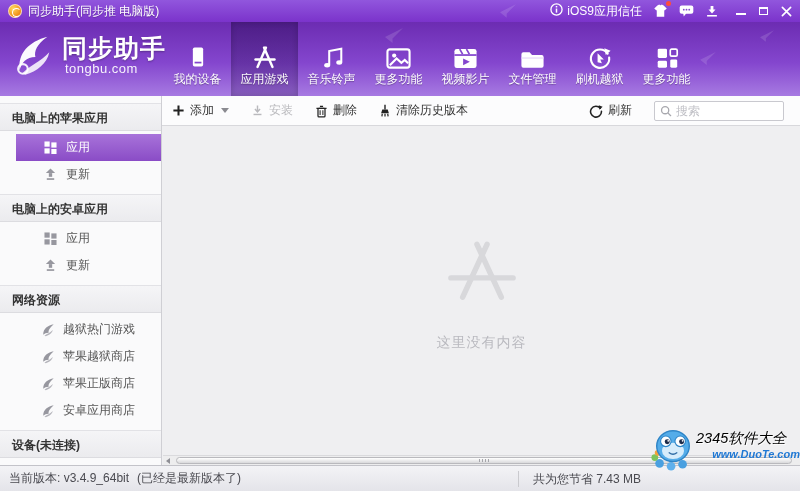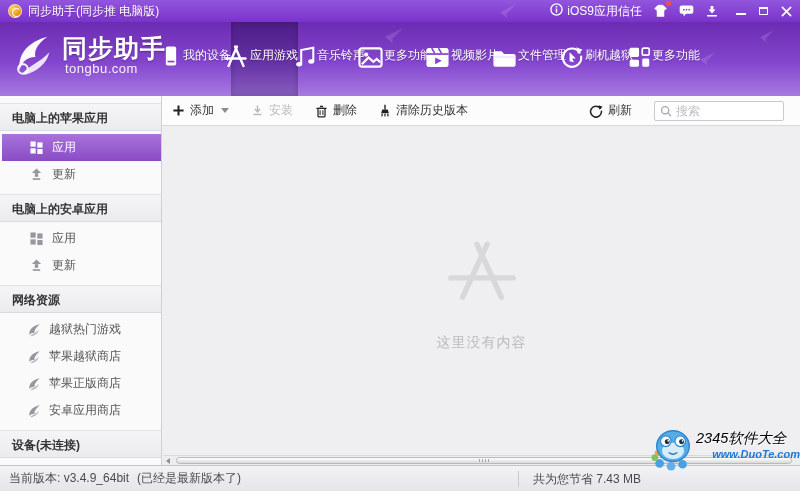--- a/index.html
+++ b/index.html
@@ -25,21 +25,21 @@
   .max-glyph { width:9px; height:8px; border:1px solid #fff; border-top-width:2px; }
   .decor-plane { position:absolute; opacity:.13; }
 
   
   .navbar { position:absolute; left:0; top:22px; right:0; height:74px;
     background:linear-gradient(180deg,#6c2cb2 0%,#8446ce 55%,#a77ae2 100%); z-index:20; }
   .logo-area { position:absolute; left:10px; top:10px; display:flex; align-items:center; gap:6px; }
   .logo-text .logo-title { font-size:25px; font-weight:bold; color:#fff; letter-spacing:1px; text-shadow:0 1px 2px rgba(0,0,0,.3); line-height:26px;}
   .logo-text .logo-sub { font-size:13px; color:rgba(255,255,255,.92); margin-left:3px; letter-spacing:.5px;}
   .nav-items { position:absolute; left:164px; top:0; bottom:0; display:flex; }
-  .nav-item { width:67px; display:flex; flex-direction:row; align-items:center; justify-content:flex-end;
+  .nav-item { width:67px; display:flex; flex-direction:column; align-items:center; justify-content:flex-end;
     padding-bottom:8px; color:#fff; font-size:12px; cursor:pointer; }
   .nav-item .nicon { height:30px; display:flex; align-items:flex-end; }
   .nav-item.selected { background:linear-gradient(180deg,rgba(35,8,75,.42),rgba(45,12,90,.25)); box-shadow:inset 0 0 6px rgba(0,0,0,.2);}
   .nav-label { text-shadow:0 1px 1px rgba(0,0,0,.3); white-space:nowrap;}
 
   
   .toolbar { position:absolute; left:162px; top:96px; right:0; height:30px; background:#fcfcfd;
     border-bottom:1px solid #d8d8dc; display:flex; align-items:center; padding:0 10px; gap:22px;
     font-size:12px; color:#333; z-index:10;}
   .tbtn { display:flex; align-items:center; gap:5px; cursor:pointer; white-space:nowrap;}
@@ -49,21 +49,21 @@
   .searchbox { width:130px; height:20px; border:1px solid #c9c9cf; border-radius:2px; background:#fff;
     display:flex; align-items:center; padding:0 5px; gap:4px; margin-right:6px;}
   .searchbox input { border:none; outline:none; flex:1; width:60px; font-size:12px; color:#444; font-family:inherit; background:transparent;}
   .searchbox input::placeholder { color:#c0c0c6; }
 
   
   .sidebar { position:absolute; left:0; top:96px; width:162px; bottom:26px; background:#fafafb;
     border-right:1px solid #cfcfd4; font-size:12px; padding-top:7px; z-index:10; overflow:hidden;}
   .side-header { height:28px; line-height:28px; padding-left:12px; font-weight:bold; color:#333;
     background:linear-gradient(180deg,#f5f5f7,#ebebee); border-top:1px solid #e2e2e6; border-bottom:1px solid #dcdce0; font-size:12px;}
-  .side-group { padding:3px 0 6px 2px; }
+  .side-group { padding:3px 0 6px 16px; }
   .side-item { height:27px; display:flex; align-items:center; gap:8px; padding-left:27px; color:#555; cursor:pointer;}
   .side-item .sicon { width:15px; height:15px; color:#97979f; display:flex; align-items:center; justify-content:center; flex:0 0 auto;}
   .side-item.selected { background:linear-gradient(180deg,#a873da,#8a4cc6); color:#fff; }
   .side-item.selected .sicon { color:#fff; }
   .side-item.net { padding-left:24px; }
 
   
   .content { position:absolute; left:163px; top:127px; right:0; bottom:36px; background:#efeff1;
     display:flex; flex-direction:column; align-items:center; justify-content:center; gap:20px;}
   .empty-text { color:#b9b9bf; font-size:14px; letter-spacing:1px;}

